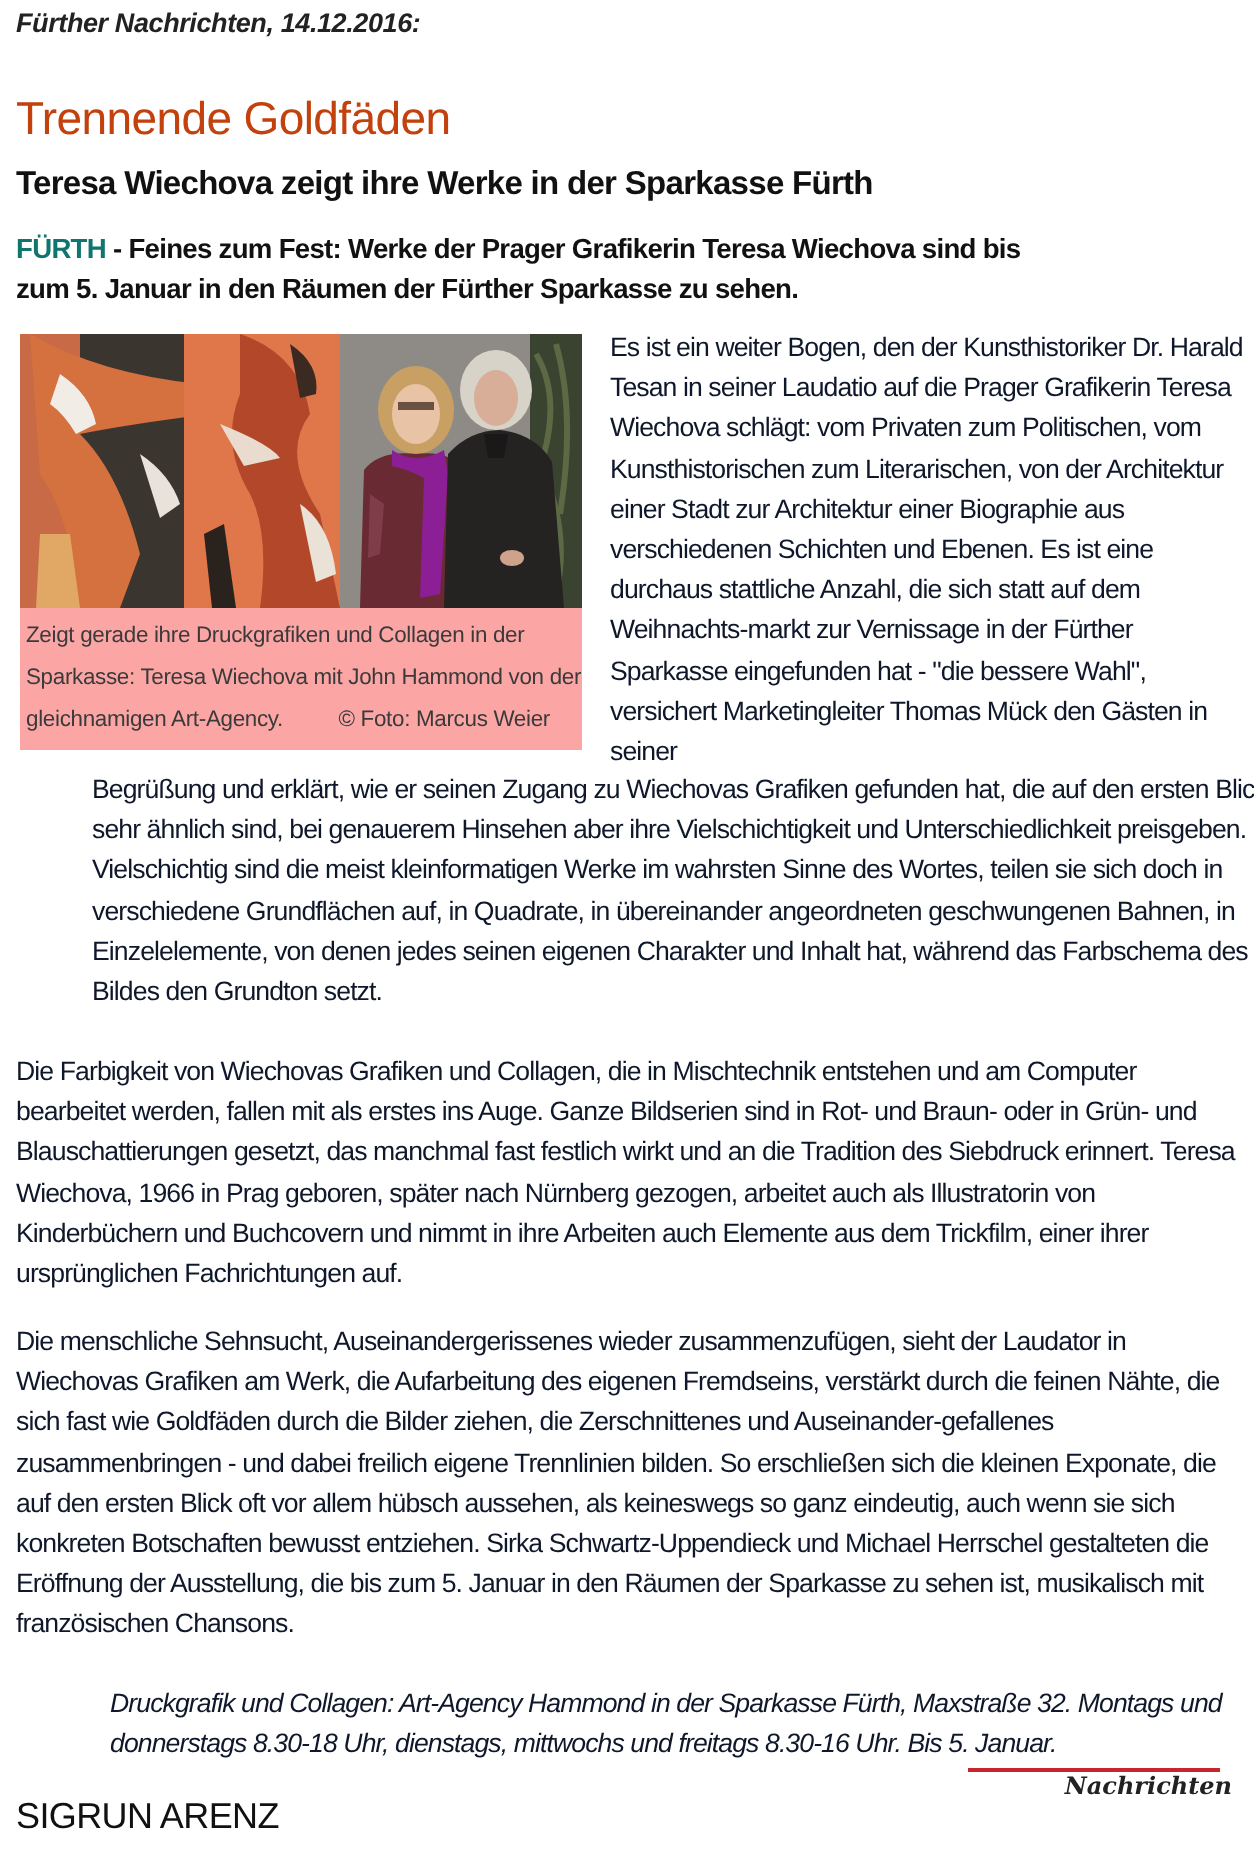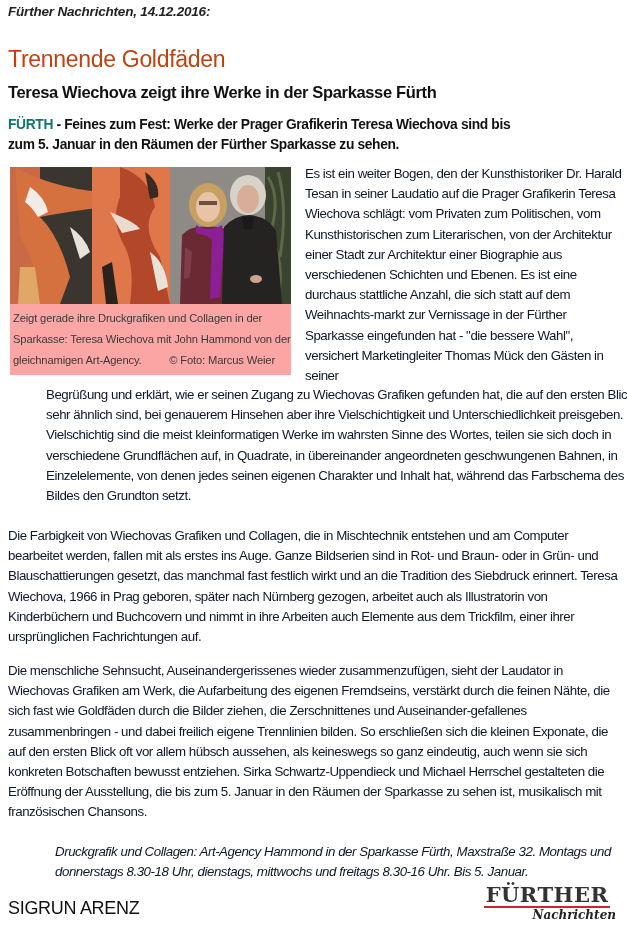--- a/index.html
+++ b/index.html
@@ -125,16 +125,15 @@
 
 <div class="abs body-text full p2">Die Farbigkeit von Wiechovas Grafiken und Collagen, die in Mischtechnik entstehen und am Computer bearbeitet werden, fallen mit als erstes ins Auge. Ganze Bildserien sind in Rot- und Braun- oder in Grün- und Blauschattierungen gesetzt, das manchmal fast festlich wirkt und an die Tradition des Siebdruck erinnert. Teresa Wiechova, 1966 in Prag geboren, später nach Nürnberg gezogen, arbeitet auch als Illustratorin von Kinderbüchern und Buchcovern und nimmt in ihre Arbeiten auch Elemente aus dem Trickfilm, einer ihrer ursprünglichen Fachrichtungen auf.</div>
 
 <div class="abs body-text full p3">Die menschliche Sehnsucht, Auseinandergerissenes wieder zusammenzufügen, sieht der Laudator in Wiechovas Grafiken am Werk, die Aufarbeitung des eigenen Fremdseins, verstärkt durch die feinen Nähte, die sich fast wie Goldfäden durch die Bilder ziehen, die Zerschnittenes und Auseinander-gefallenes zusammenbringen - und dabei freilich eigene Trennlinien bilden. So erschließen sich die kleinen Exponate, die auf den ersten Blick oft vor allem hübsch aussehen, als keineswegs so ganz eindeutig, auch wenn sie sich konkreten Botschaften bewusst entziehen. Sirka Schwartz-Uppendieck und Michael Herrschel gestalteten die Eröffnung der Ausstellung, die bis zum 5. Januar in den Räumen der Sparkasse zu sehen ist, musikalisch mit französischen Chansons.</div>
 
 <div class="abs body-text full info">Druckgrafik und Collagen: Art-Agency Hammond in der Sparkasse Fürth, Maxstraße 32. Montags und donnerstags 8.30-18 Uhr, dienstags, mittwochs und freitags 8.30-16 Uhr. Bis 5. Januar.</div>
 
 <div class="abs author">SIGRUN ARENZ</div>
 
 <div class="abs logo">
-  <div class="logo-top">FÜRTHER</div>
   <div class="logo-rule"></div>
   <div class="logo-bottom">Nachrichten</div>
 </div>
 
 </body></html>

